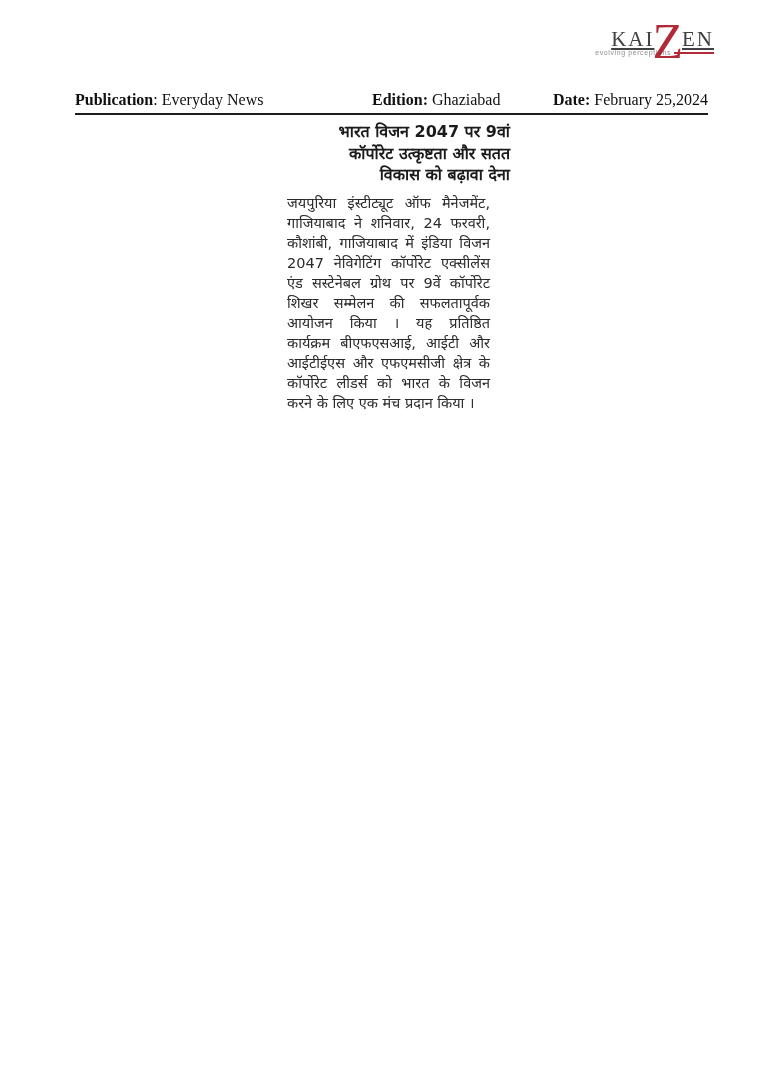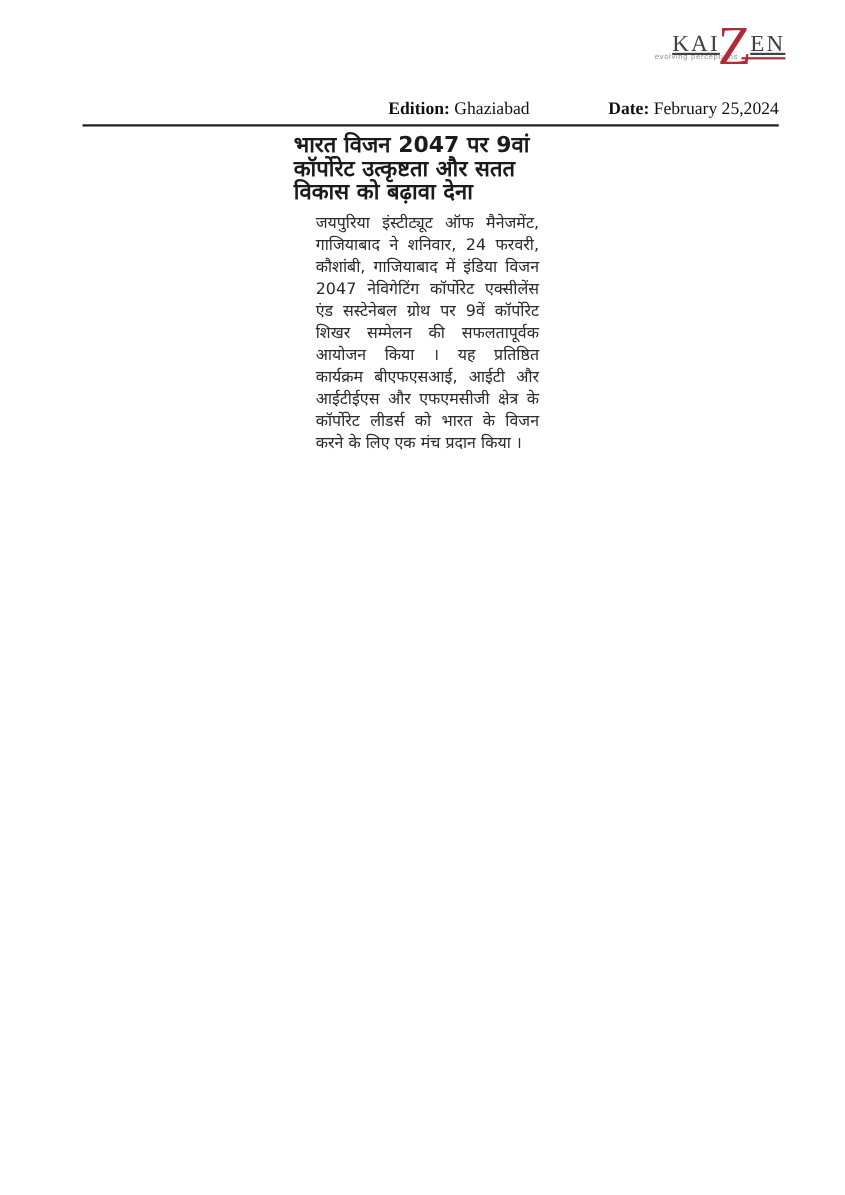--- a/index.html
+++ b/index.html
@@ -74,41 +74,41 @@
     top: 91px;
     width: 633px;
     height: 22px;
     border-bottom: 2px solid #1c1c1c;
     font-size: 16px;
     color: #101010;
     white-space: nowrap;
   }
   .meta-item { position: absolute; top: 0; }
   .meta-pub { left: 0; }
-  .meta-edition { left: 278px; }
+  .meta-edition { left: 297px; }
   .meta-date { right: 0; }
   .meta-label { font-weight: bold; }
 
   
   .article {
     position: absolute;
     left: 287px;
     top: 121px;
     width: 203px;
     color: #262626;
     font-family: "DejaVu Sans", sans-serif;
   }
   .headline {
     width: 243px;
     margin: 0 0 0 -20px;
-    font-size: 20px;
+    font-size: 16px;
     line-height: 21.5px;
     font-weight: bold;
     color: #1b1b1b;
-    text-align: left;
+    text-align: right;
   }
   .headline-line { white-space: nowrap; }
   .body-block { margin-top: 7px; }
   .body-line {
     font-size: 14.5px;
     line-height: 20px;
     text-align: justify;
     text-align-last: justify;
     color: #2a2a2a;
   }
@@ -127,20 +127,23 @@
       <span class="logo-z">Z</span>
       <span class="logo-en">EN</span>
     </div>
     <div class="logo-sub">
       <span class="logo-tagline">evolving perceptions</span>
       <span class="logo-redline"></span>
     </div>
   </div>
 
   <div class="meta-row">
+    <div class="meta-item meta-pub">
+      <span class="meta-label">Publication</span><span>: Everyday News</span>
+    </div>
     <div class="meta-item meta-edition">
       <span class="meta-label">Edition:</span><span> Ghaziabad</span>
     </div>
     <div class="meta-item meta-date">
       <span class="meta-label">Date:</span><span> February 25,2024</span>
     </div>
   </div>
 
   <div class="article">
     <div class="headline">

